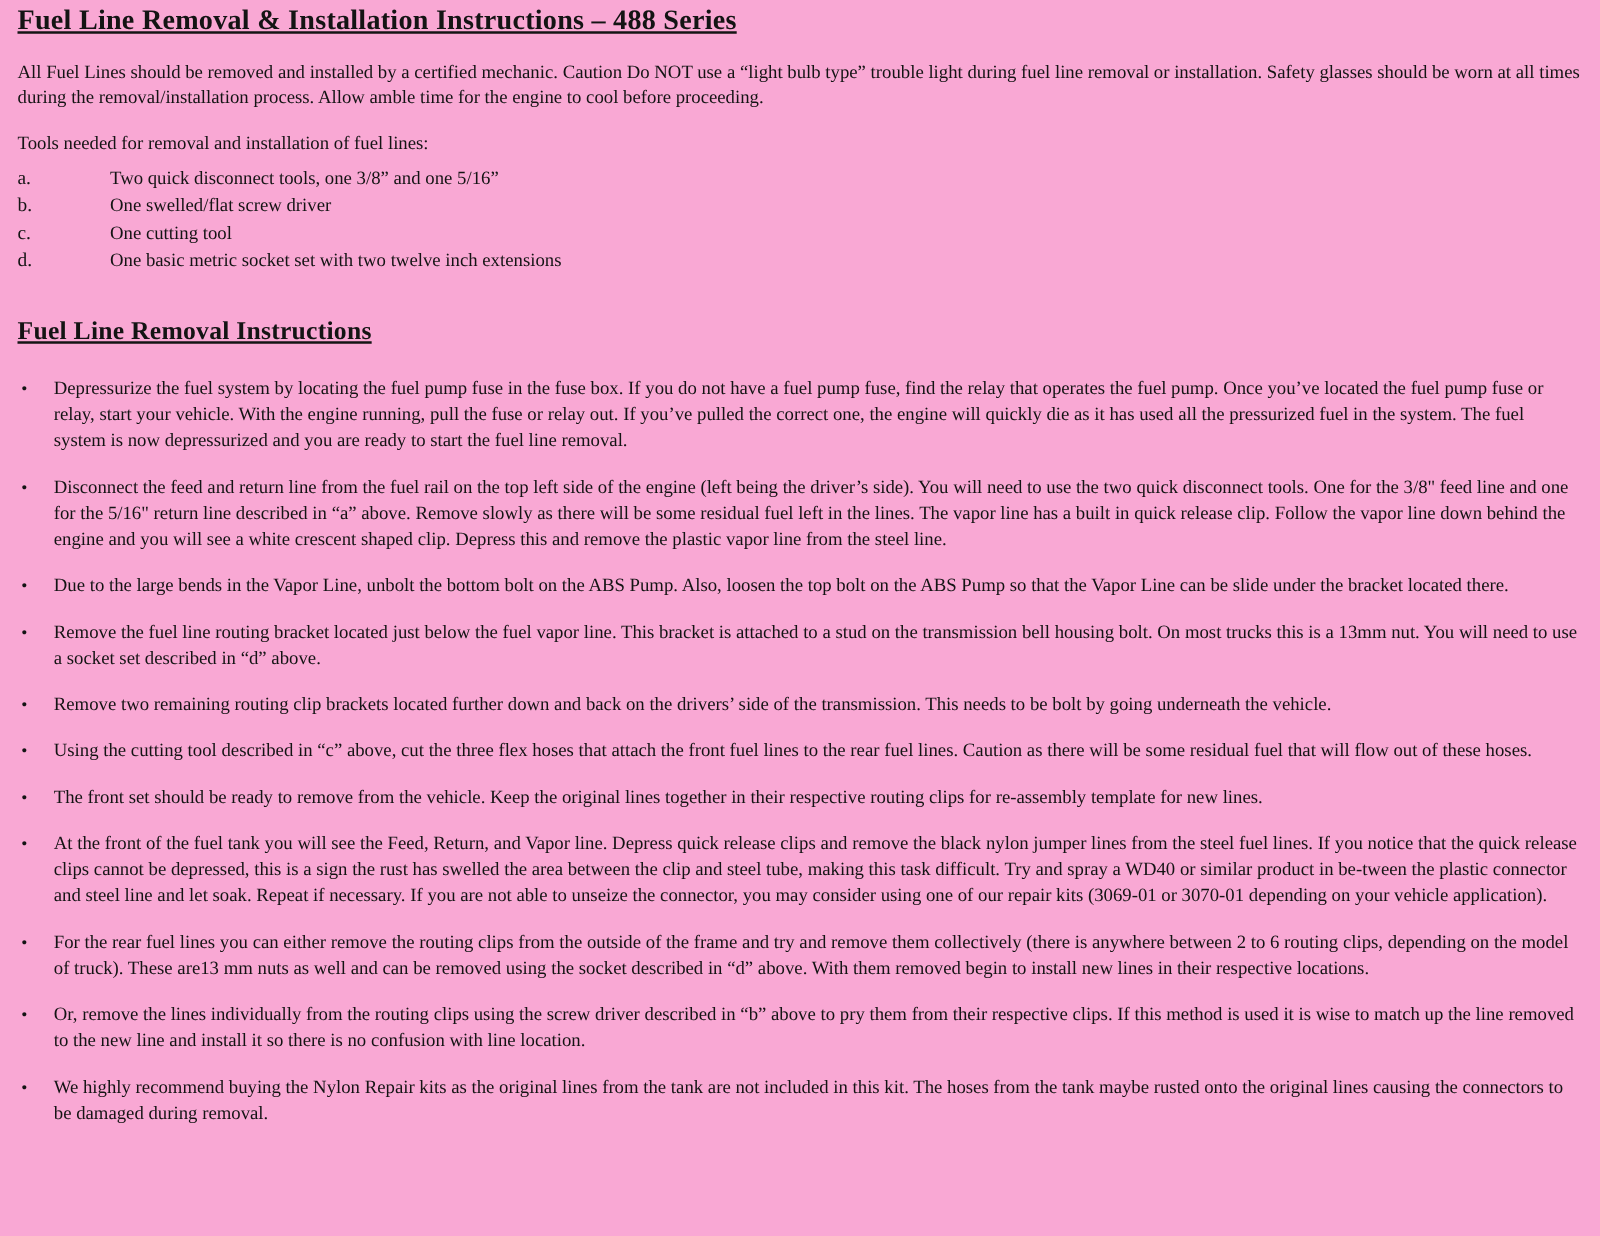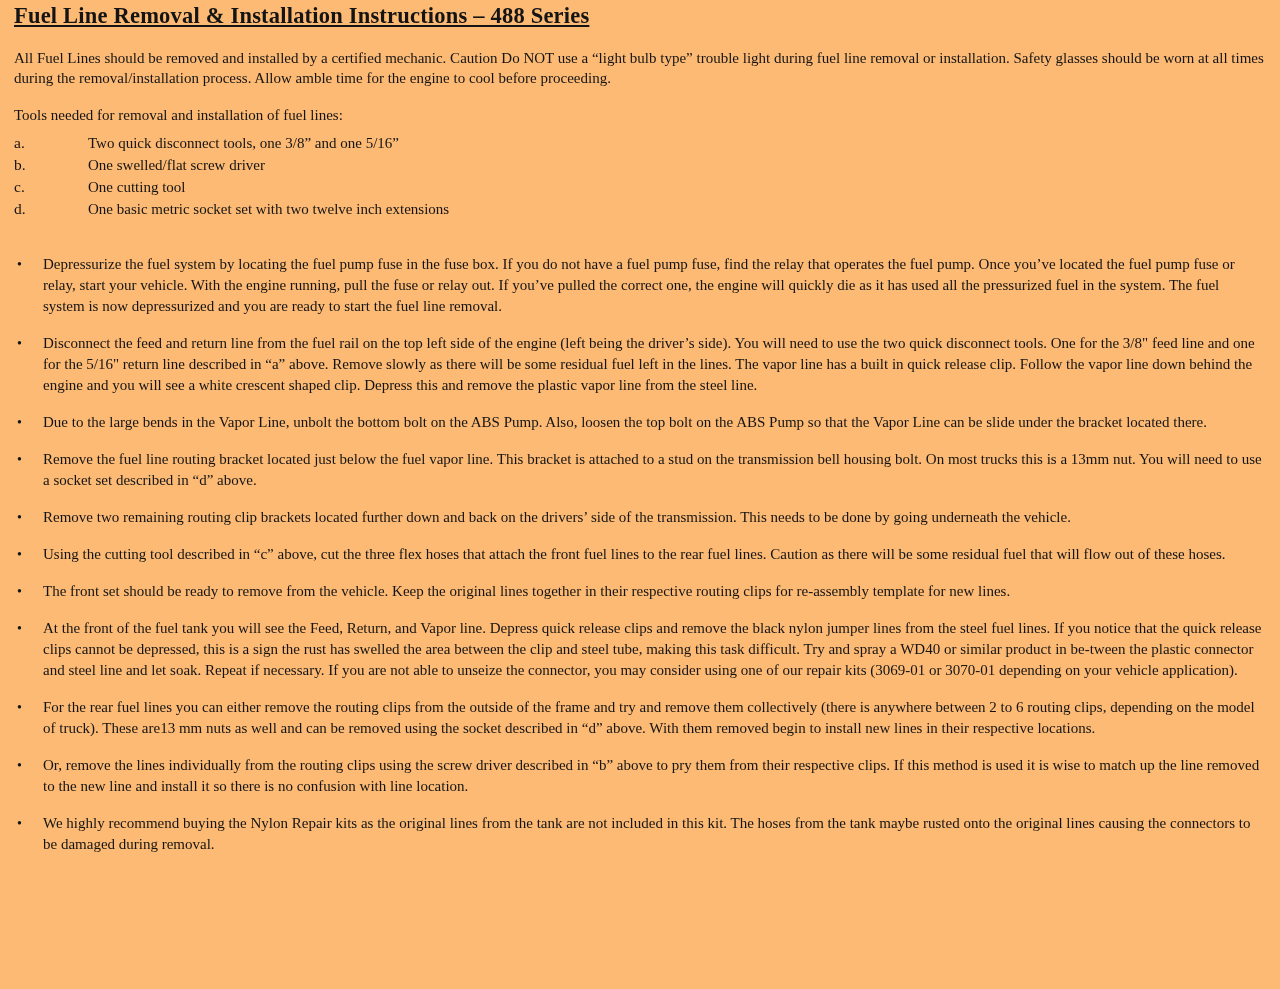--- a/index.html
+++ b/index.html
@@ -4,21 +4,21 @@
 <style>
   html, body {
     margin: 0;
     padding: 0;
     background: #ffffff;
   }
   .page {
     width: 1280px;
     height: 989px;
     box-sizing: border-box;
-    background: #fdba74;
+    background: #f9a8d4;
     color: #141414;
     font-family: "Liberation Serif", "DejaVu Serif", serif;
     padding: 3px 14px 0 14px;
     overflow: hidden;
   }
   h1.doc-title {
     font-size: 22.5px;
     font-weight: bold;
     text-decoration: underline;
     margin: 0 0 19px 0;
@@ -105,41 +105,42 @@
     <div class="tool-row">
       <span class="tool-marker">c.</span>
       <span class="tool-text">One cutting tool</span>
     </div>
     <div class="tool-row">
       <span class="tool-marker">d.</span>
       <span class="tool-text">One basic metric socket set with two twelve inch extensions</span>
     </div>
   </div>
 
+  <h2 class="section-heading">Fuel Line Removal Instructions</h2>
 
   <ul class="steps">
     <li class="step">
       <span class="step-bullet">•</span>
       <span class="step-text">Depressurize the fuel system by locating the fuel pump fuse in the fuse box. If you do not have a fuel pump fuse, find the relay that operates the fuel pump. Once you’ve located the fuel pump fuse or relay, start your vehicle. With the engine running, pull the fuse or relay out. If you’ve pulled the correct one, the engine will quickly die as it has used all the pressurized fuel in the system. The fuel system is now depressurized and you are ready to start the fuel line removal.</span>
     </li>
     <li class="step">
       <span class="step-bullet">•</span>
       <span class="step-text">Disconnect the feed and return line from the fuel rail on the top left side of the engine (left being the driver’s side). You will need to use the two quick disconnect tools. One for the 3/8" feed line and one for the 5/16" return line described in “a” above. Remove slowly as there will be some residual fuel left in the lines. The vapor line has a built in quick release clip. Follow the vapor line down behind the engine and you will see a white crescent shaped clip. Depress this and remove the plastic vapor line from the steel line.</span>
     </li>
     <li class="step">
       <span class="step-bullet">•</span>
       <span class="step-text">Due to the large bends in the Vapor Line, unbolt the bottom bolt on the ABS Pump. Also, loosen the top bolt on the ABS Pump so that the Vapor Line can be slide under the bracket located there.</span>
     </li>
     <li class="step">
       <span class="step-bullet">•</span>
       <span class="step-text">Remove the fuel line routing bracket located just below the fuel vapor line. This bracket is attached to a stud on the transmission bell housing bolt. On most trucks this is a 13mm nut. You will need to use a socket set described in “d” above.</span>
     </li>
     <li class="step">
       <span class="step-bullet">•</span>
-      <span class="step-text">Remove two remaining routing clip brackets located further down and back on the drivers’ side of the transmission. This needs to be done by going underneath the vehicle.</span>
+      <span class="step-text">Remove two remaining routing clip brackets located further down and back on the drivers’ side of the transmission. This needs to be bolt by going underneath the vehicle.</span>
     </li>
     <li class="step">
       <span class="step-bullet">•</span>
       <span class="step-text">Using the cutting tool described in “c” above, cut the three flex hoses that attach the front fuel lines to the rear fuel lines. Caution as there will be some residual fuel that will flow out of these hoses.</span>
     </li>
     <li class="step">
       <span class="step-bullet">•</span>
       <span class="step-text">The front set should be ready to remove from the vehicle. Keep the original lines together in their respective routing clips for re-assembly template for new lines.</span>
     </li>
     <li class="step">

